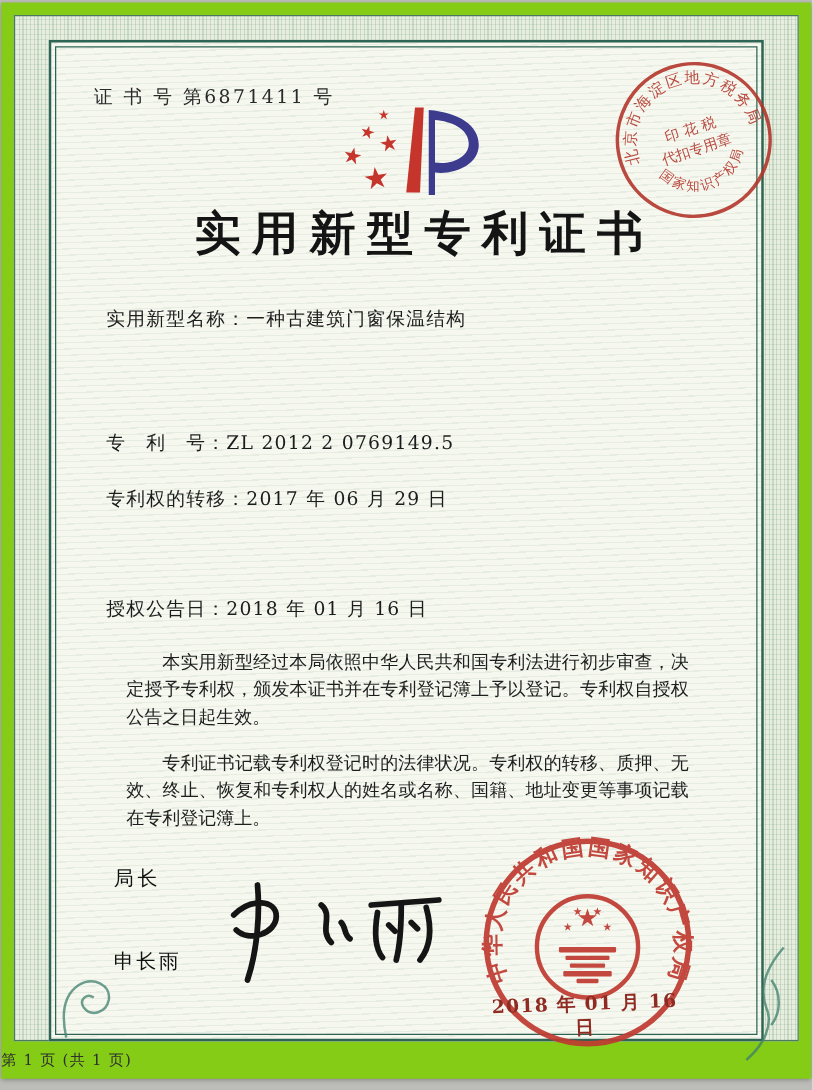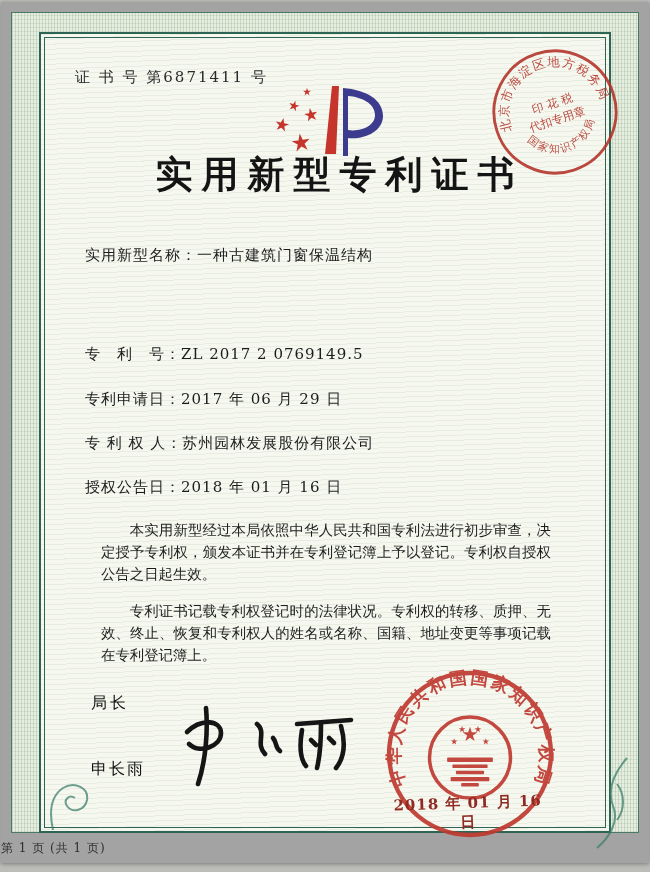--- a/index.html
+++ b/index.html
@@ -3,21 +3,21 @@
 <meta charset="utf-8">
 <style>
   html,body{margin:0;padding:0;}
   body{
     width:650px;height:872px;position:relative;overflow:hidden;
     background:#bcbdb8;
     font-family:"DejaVu Serif","Liberation Serif",serif;
   }
   .paper{
     position:absolute;inset:2px 1px 9px 1px;
-    background:#a3a3a3;
+    background:#84cc16;
     box-shadow:0 1px 4px rgba(0,0,0,.35);
   }
   
   .band{
     position:absolute;inset:10px 10px 30px 10px;
     border:1.5px solid #4a7a64;
     background:
       repeating-linear-gradient(90deg, rgba(120,160,125,.28) 0 1px, rgba(255,255,255,0) 1px 3px),
       repeating-linear-gradient(0deg, rgba(120,160,125,.18) 0 1px, rgba(255,255,255,0) 1px 4px),
       #e7eee0;
@@ -27,21 +27,21 @@
     position:absolute;inset:30px 38px 30px 38px;
     border:2px solid #2d6453;
     background:
       repeating-linear-gradient(178deg, rgba(150,178,148,.16) 0 1px, rgba(255,255,255,0) 1px 5px),
       #f6f8f0;
   }
   .inner-line{position:absolute;inset:3px;border:1px solid #2d6453;pointer-events:none;}
   .abs{position:absolute;}
   .cert-number{left:74px;top:66px;font-size:15px;letter-spacing:2px;color:#2a2a2a;}
   .title{
-    left:0;right:0;top:148px;text-align:center;
+    left:0;right:0;top:160px;text-align:center;
     font-size:37px;font-weight:bold;letter-spacing:9px;color:#141414;padding-left:29px;
   }
   .field{left:84px;right:70px;font-size:15px;color:#1c1c1c;letter-spacing:1px;white-space:nowrap;}
   .f0{top:244px}.f1{top:299px}.f2{top:343px}.f3{top:388px}.f4{top:432px}.f5{top:476px}
   .body-text{
     left:84px;right:82px;top:502px;color:#1e1e1e;
     font-size:14.4px;line-height:21.8px;text-align:justify;
   }
   .body-text p{margin:16px;text-indent:2em;}
   .sig-title{left:90px;top:691px;font-size:16px;letter-spacing:3px;color:#111;font-family:"DejaVu Sans","Liberation Sans",sans-serif;}
@@ -101,27 +101,24 @@
     <path d="M94,76 L94,8 C118,10 134,20 134,36 C134,52 114,60 99,58 L99,76 Z
              M99,16 L99,50 C112,52 126,46 126,35 C126,23 112,17 99,16 Z" fill="#3c3b8e"></path>
   </svg>
 
   <div class="abs title">实用新型专利证书</div>
 
   <div class="abs field f0">
     <span>实用新型名称：</span><span>一种古建筑门窗保温结构</span>
   </div>
   <div class="abs field f2">
-    <span>专　利　号：</span><span>ZL 2017 2 0769149.5</span>
+    <span>专　利　号：</span><span>ZL 2012 2 0769149.5</span>
   </div>
   <div class="abs field f3">
-    <span>专利申请日：</span><span>2017 年 06 月 29 日</span>
-  </div>
-  <div class="abs field f4">
-    <span>专 利 权 人：</span><span>苏州园林发展股份有限公司</span>
+    <span>专利权的转移：</span><span>2017 年 06 月 29 日</span>
   </div>
   <div class="abs field f5">
     <span>授权公告日：</span><span>2018 年 01 月 16 日</span>
   </div>
 
   <div class="abs body-text">
     <p>本实用新型经过本局依照中华人民共和国专利法进行初步审查，决定授予专利权，颁发本证书并在专利登记簿上予以登记。专利权自授权公告之日起生效。</p>
     <p>专利证书记载专利权登记时的法律状况。专利权的转移、质押、无效、终止、恢复和专利权人的姓名或名称、国籍、地址变更等事项记载在专利登记簿上。</p>
   </div>
 

